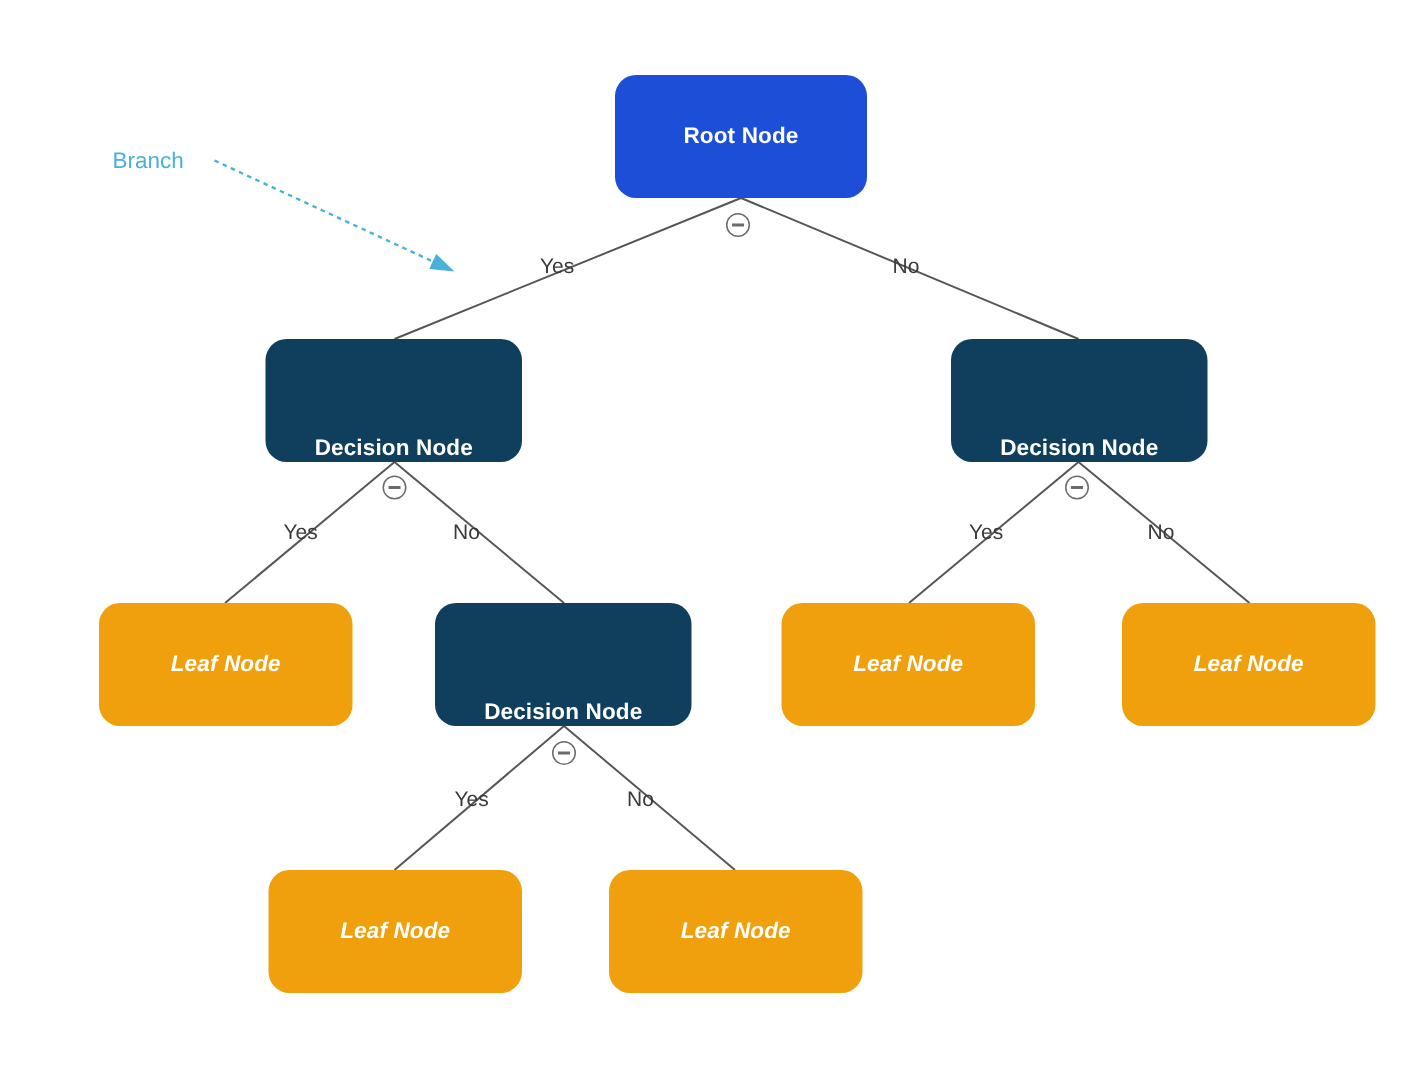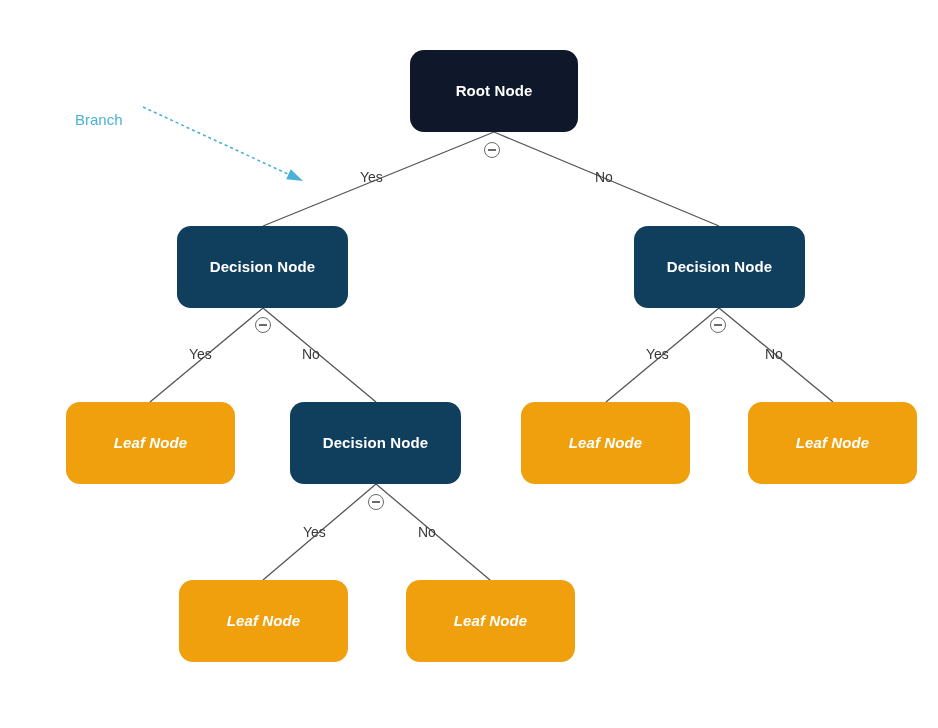--- a/index.html
+++ b/index.html
@@ -13,21 +13,21 @@
   svg.edges{position:absolute;left:0;top:0;width:938px;height:728px;pointer-events:none;}
 
   .node{
     position:absolute;border-radius:14px;
     display:flex;align-items:center;justify-content:center;
     color:#ffffff;font-size:15px;font-weight:700;letter-spacing:.1px;
     text-align:center;line-height:1.2;box-sizing:border-box;
     width:168px;height:82px;
   }
   .node.root{background:#4682a8;}
-  .node.decision{background:#103f5e;}
+  .node.decision{background:#103f5e;align-items:flex-end;}
   .node.leaf{background:#efa00c;font-style:italic;}
 
   .edge-label{
     position:absolute;font-size:14px;color:#3a3a3a;
     white-space:nowrap;line-height:1;
   }
   .toggle{
     position:absolute;width:16px;height:16px;border-radius:50%;
     border:1.2px solid #6b6b6b;background:#ffffff;box-sizing:border-box;
   }
@@ -55,21 +55,21 @@
         <line x1="376" y1="484" x2="263" y2="580" stroke="#555555" stroke-width="1.3"></line>
         <line x1="376" y1="484" x2="490" y2="580" stroke="#555555" stroke-width="1.3"></line>
       </g>
     <g id="annot-layer">
         <line x1="143" y1="107" x2="288.477967347531" y2="174.28355989823308" stroke="#4ab1d8" stroke-width="1.6" stroke-dasharray="3 3"></line>
         <polygon points="303,181 286.1691910625486,179.2755086225193 290.7867436325134,169.29161117394685" fill="#4ab1d8"></polygon>
       </g>
   </svg>
 
   <div id="nodes-layer">
-      <div class="node root" style="left: 410px; top: 50px; width: 168px; height: 82px; background: #0f172a;">
+      <div class="node root" style="left: 410px; top: 50px; width: 168px; height: 82px; background: #1d4ed8;">
         <span>Root Node</span>
       </div>
       <div class="node decision" style="left: 177px; top: 226px; width: 171px; height: 82px; background: rgb(16, 63, 94);">
         <span>Decision Node</span>
       </div>
       <div class="node decision" style="left: 634px; top: 226px; width: 171px; height: 82px; background: rgb(16, 63, 94);">
         <span>Decision Node</span>
       </div>
       <div class="node leaf" style="left: 66px; top: 402px; width: 169px; height: 82px; background: rgb(239, 160, 12);">
         <span>Leaf Node</span>
@@ -100,14 +100,14 @@
       <div class="edge-label" style="left: 303px; top: 525px; color: rgb(58, 58, 58);">Yes</div>
       <div class="edge-label" style="left: 418px; top: 525px; color: rgb(58, 58, 58);">No</div>
     </div>
   <div id="toggles-layer">
       <div class="toggle" style="left: 484px; top: 142px;"></div>
       <div class="toggle" style="left: 255px; top: 317px;"></div>
       <div class="toggle" style="left: 710px; top: 317px;"></div>
       <div class="toggle" style="left: 368px; top: 494px;"></div>
     </div>
 
-  <div class="annot-label" id="branch-label" style="left: 75px; top: 100px; color: rgb(74, 177, 216); margin-top: 12px;">Branch</div>
+  <div class="annot-label" id="branch-label" style="left: 75px; top: 100px; color: rgb(74, 177, 216);">Branch</div>
 </div>
 
 </body></html>

